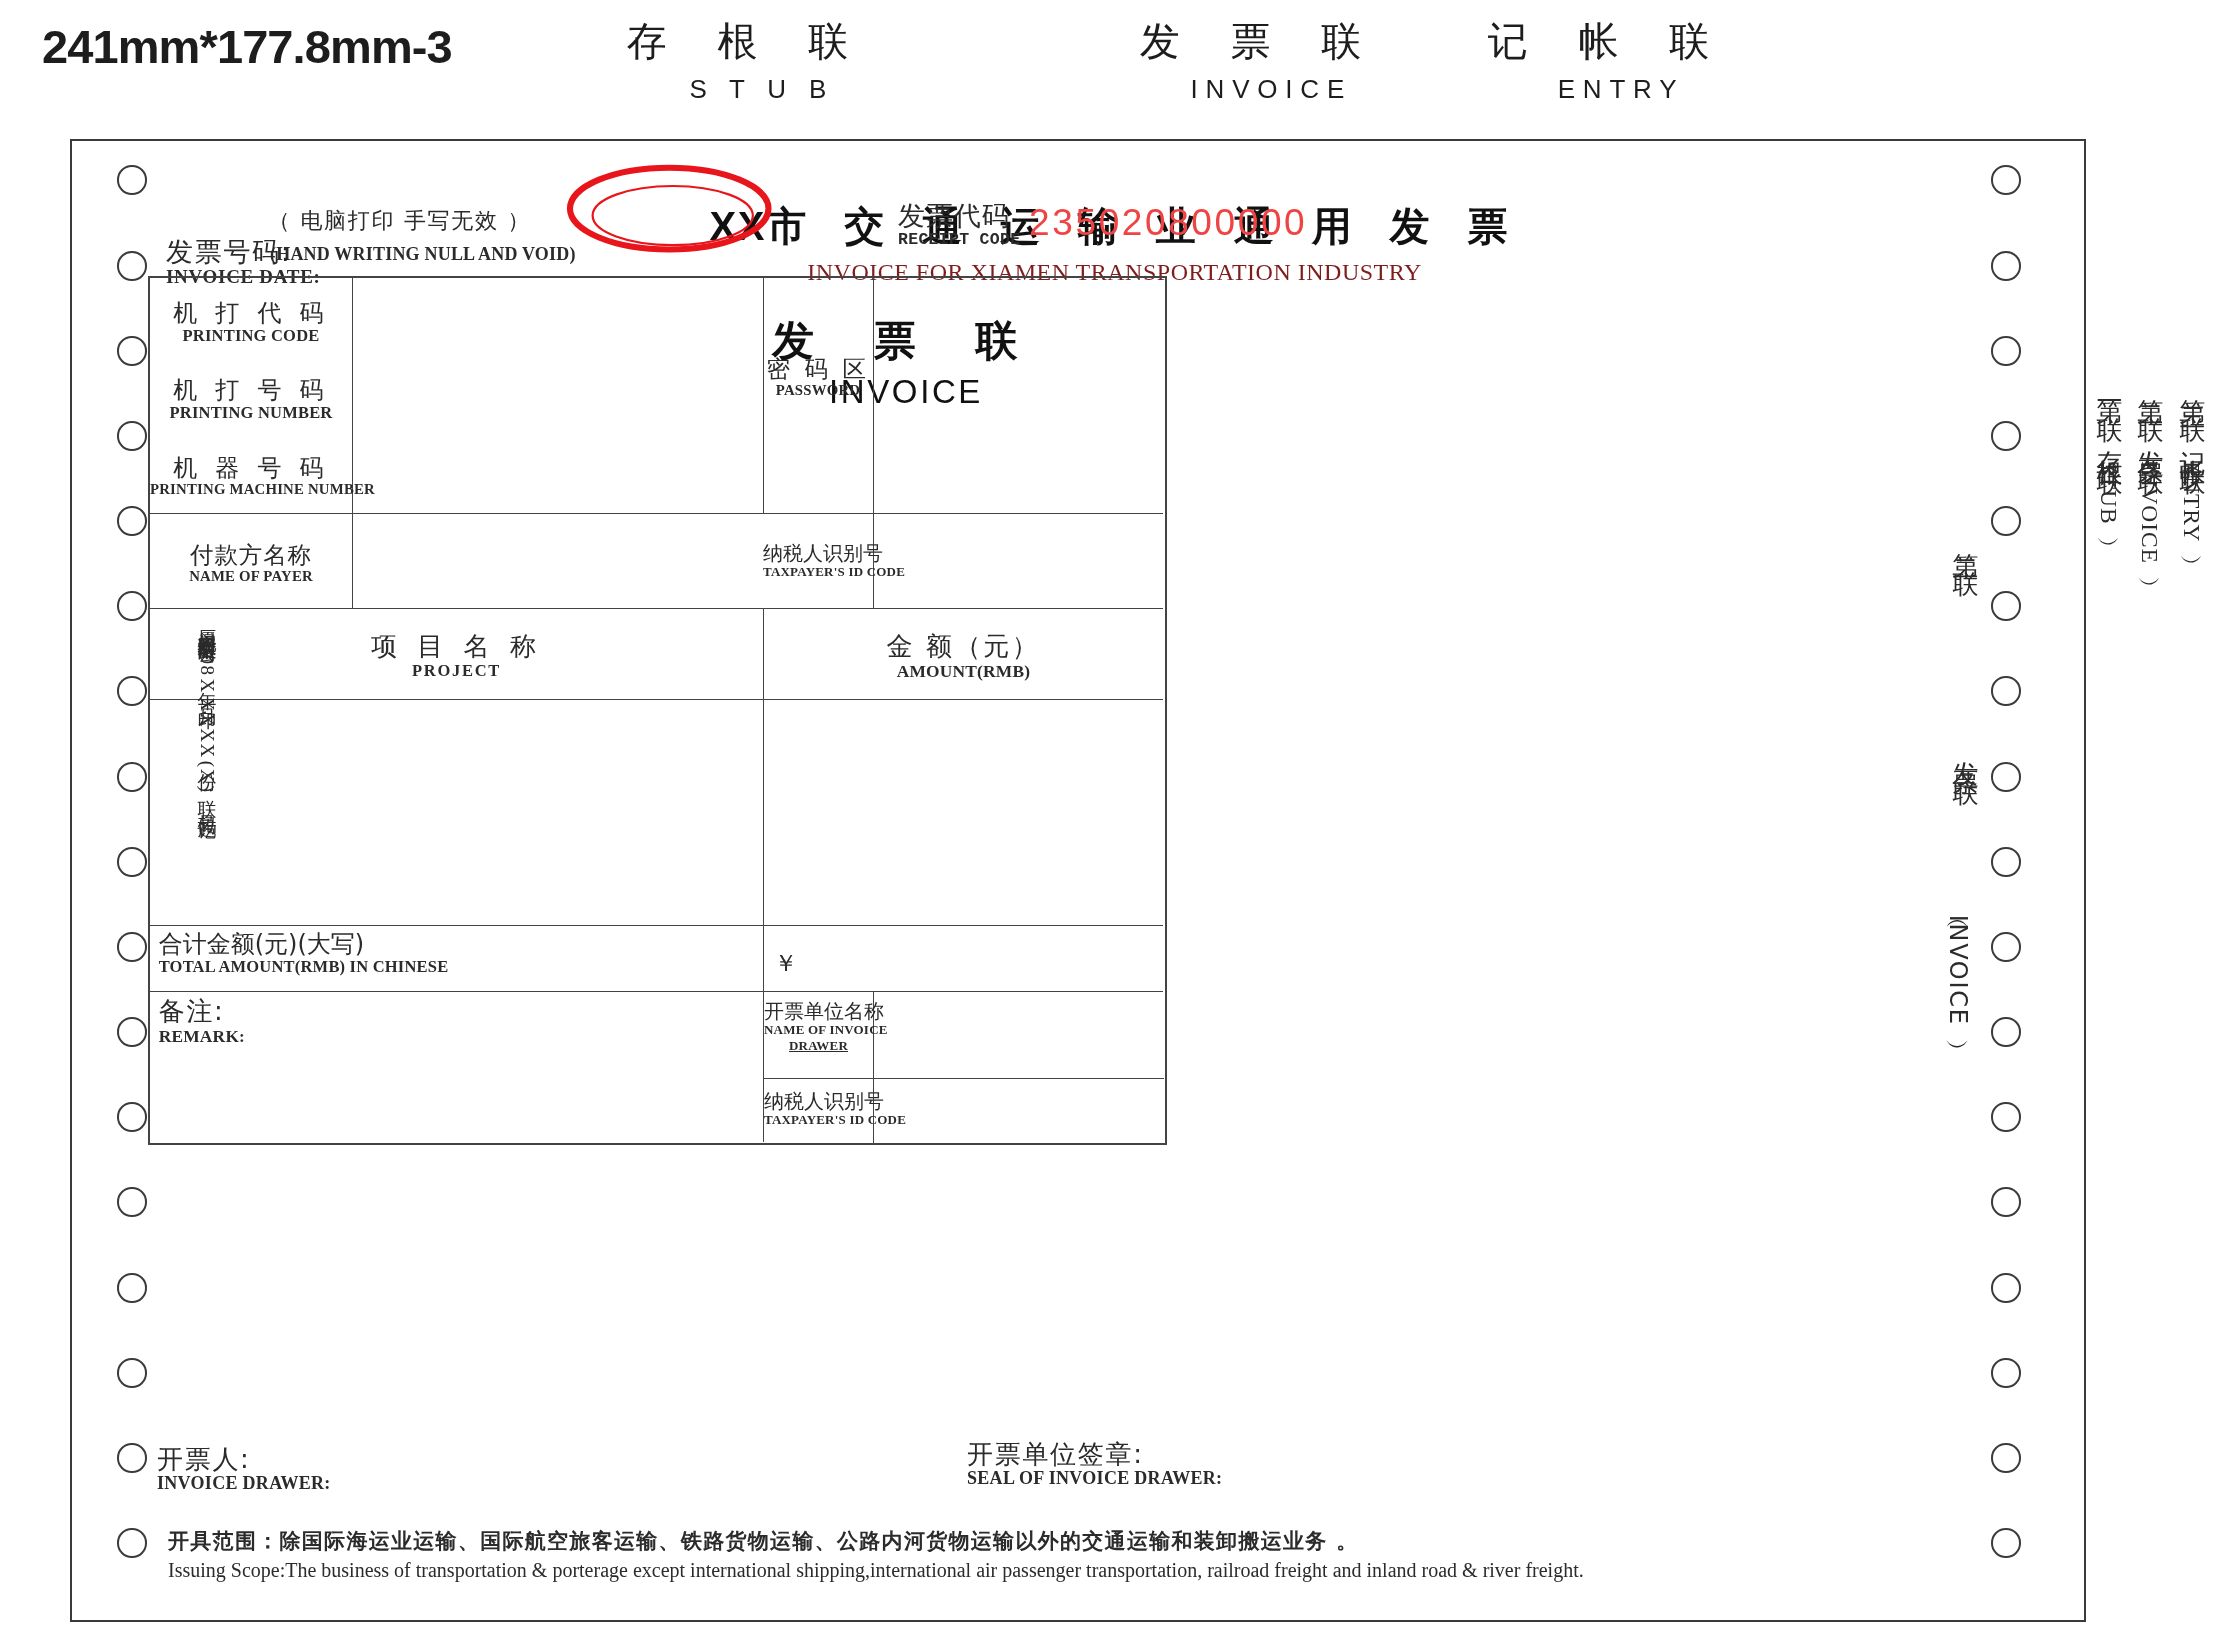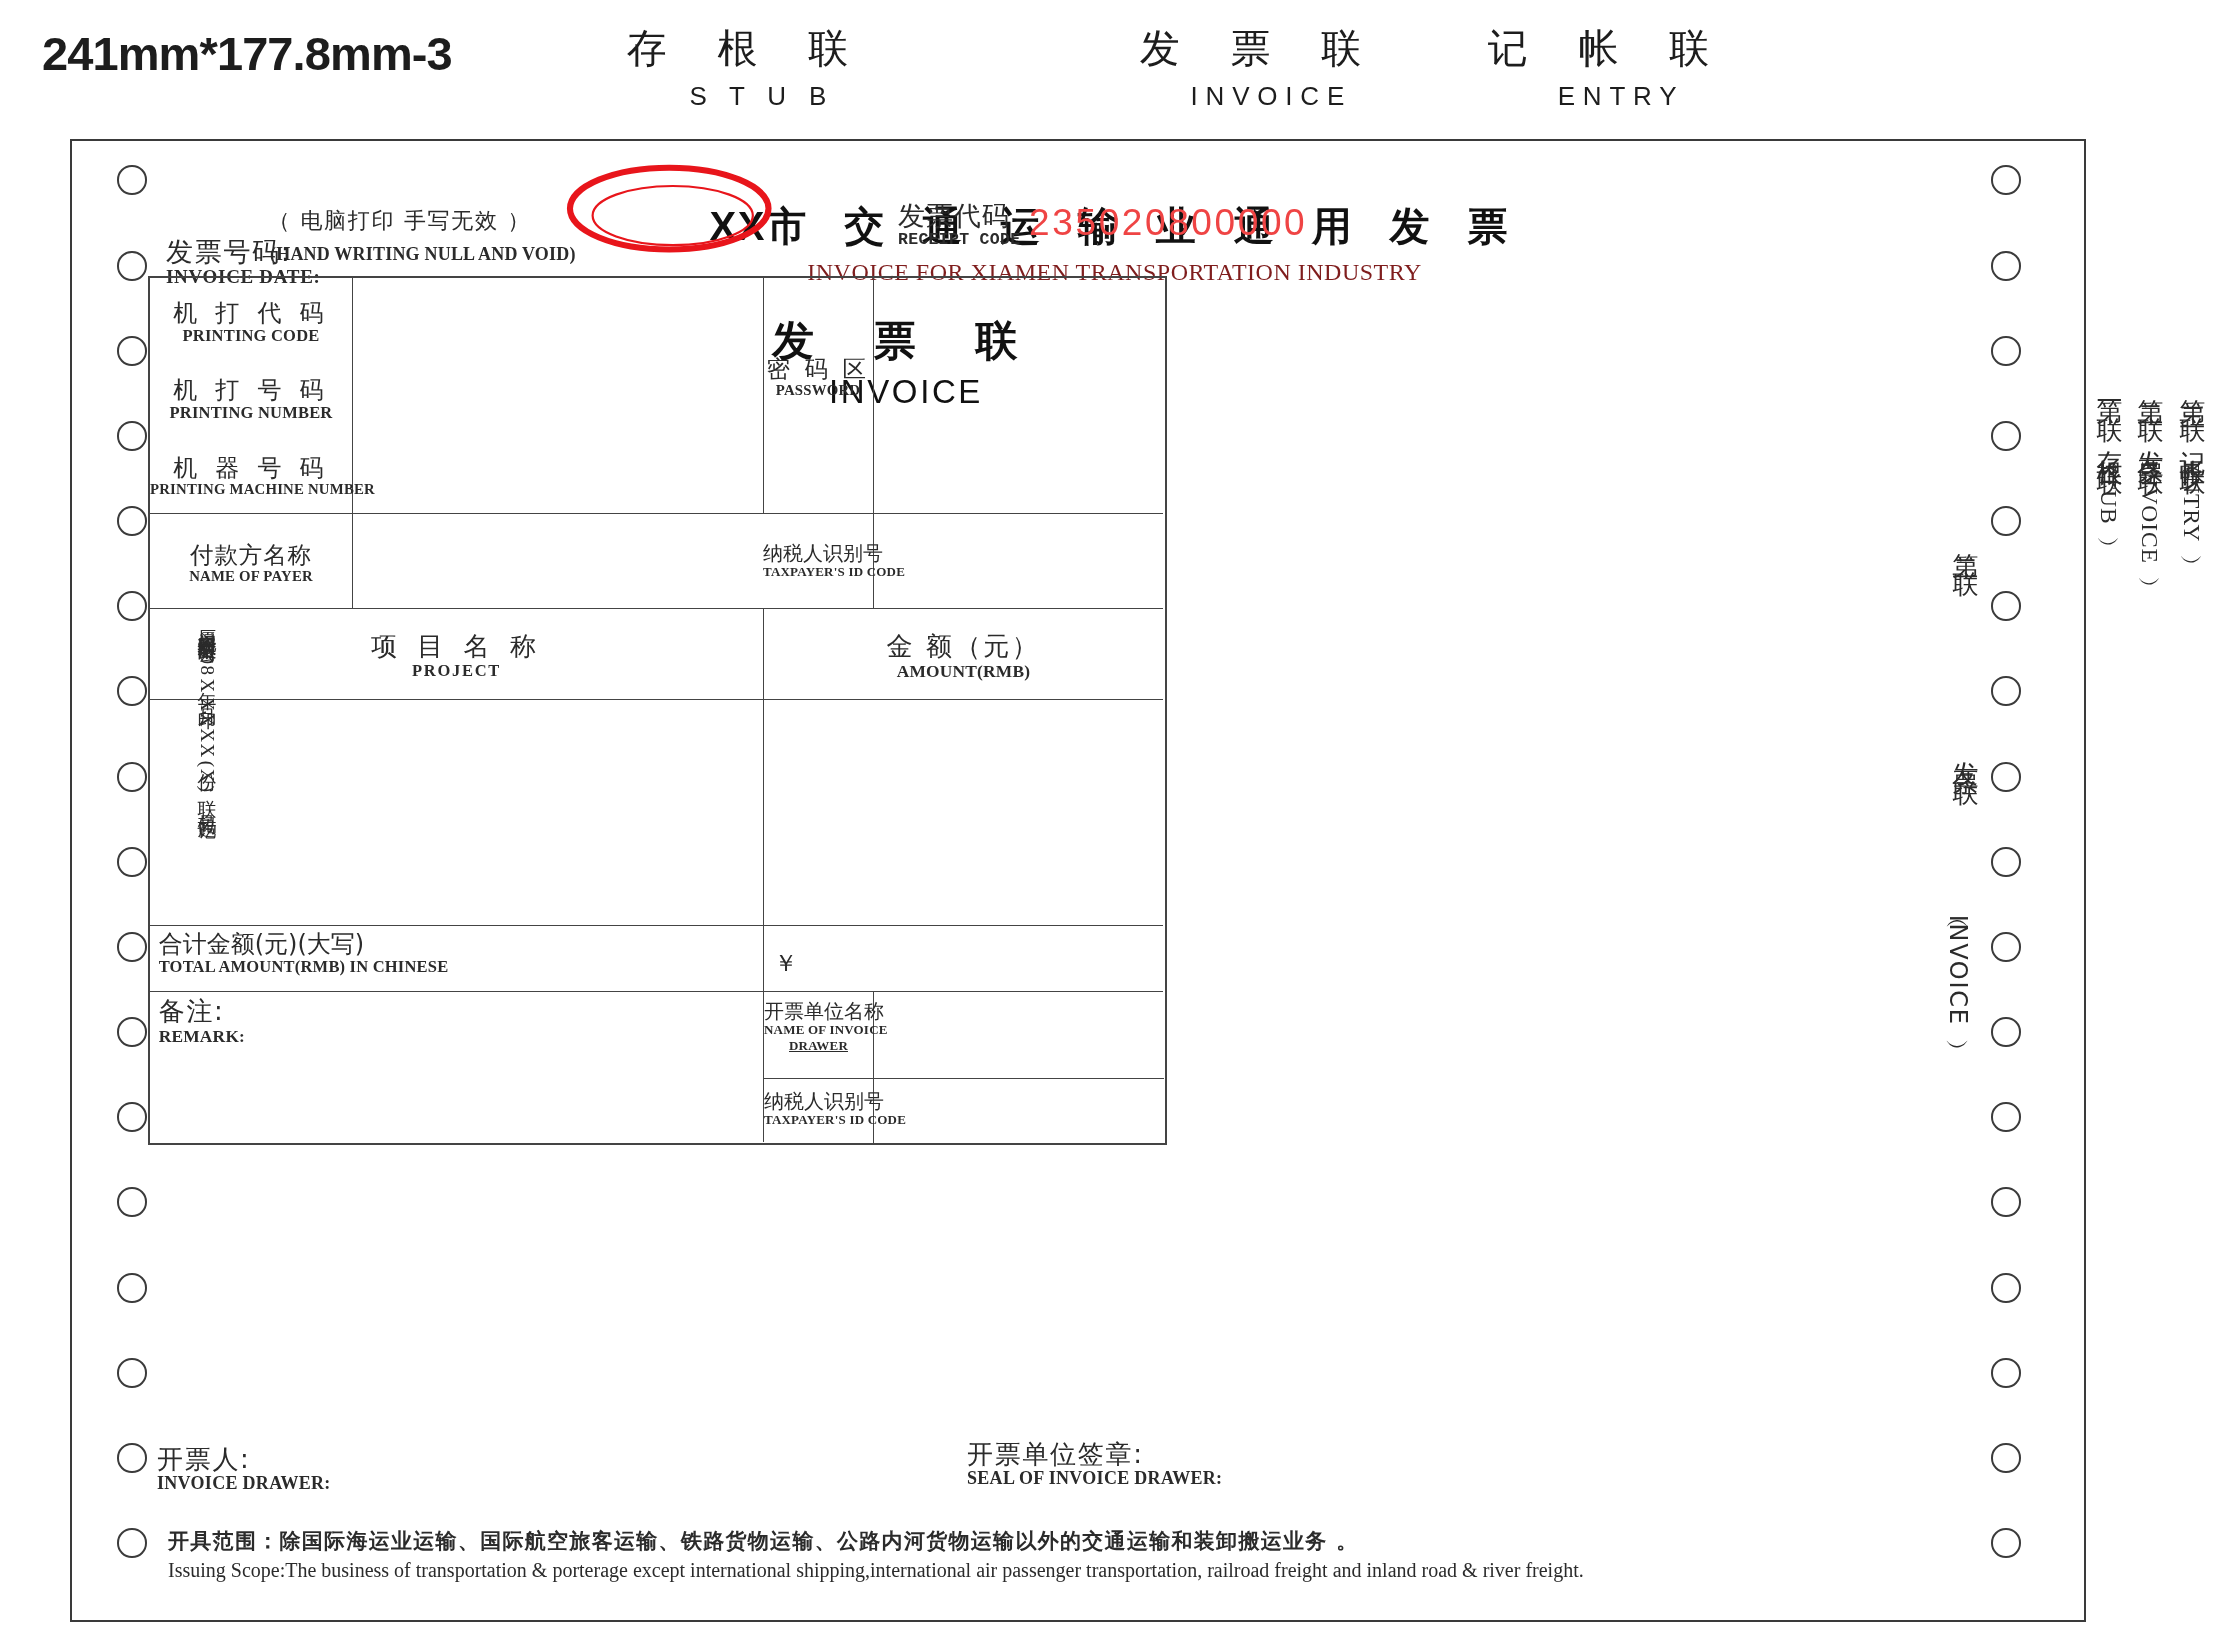--- a/index.html
+++ b/index.html
@@ -7,21 +7,21 @@
     width:2225px;height:1648px;
     background:#ffffff;
     font-family:"Liberation Serif","DejaVu Serif",serif;
     color:#2b2b2b;
     overflow:hidden;
     position:relative;
   }
   .page{position:absolute;left:0;top:0;width:2225px;height:1648px;}
 
   
-  .top-strip{position:absolute;left:0;top:7px;width:2047px;height:139px;}
+  .top-strip{position:absolute;left:0;top:0;width:2047px;height:139px;}
   .size-label{
     position:absolute;left:42px;top:19px;
     font-family:"Liberation Sans","DejaVu Sans",sans-serif;
     font-size:47px;font-weight:700;letter-spacing:-0.9px;color:#1d1d1d;
   }
   .copy-head{position:absolute;text-align:center;}
   .copy-head .cn{
     font-family:"DejaVu Sans","Liberation Sans",sans-serif;
     font-size:40px;letter-spacing:19px;color:#1d1d1d;white-space:nowrap;
     font-weight:500;

